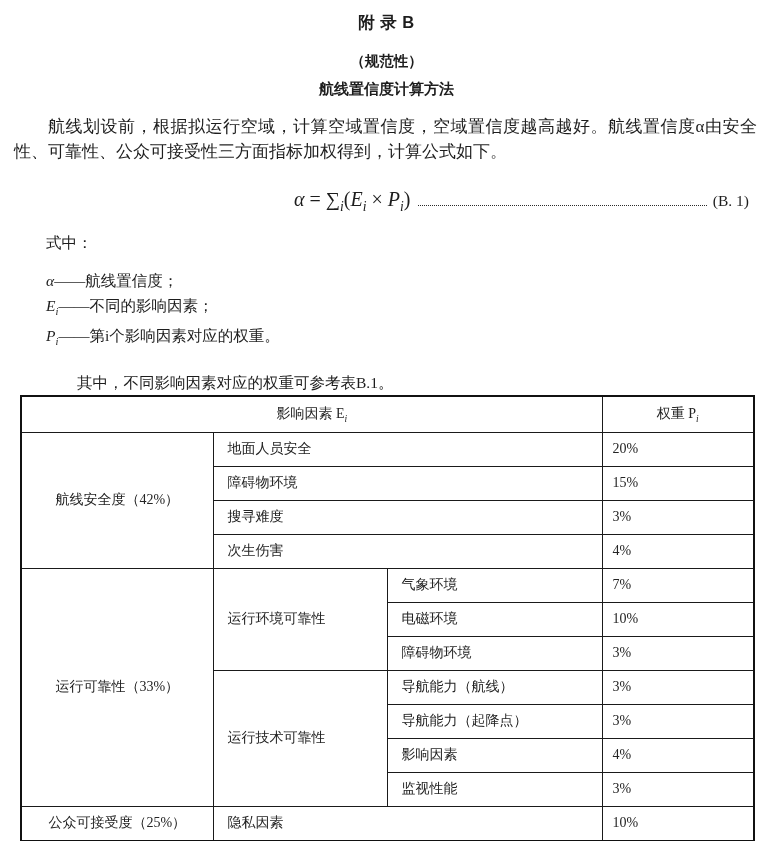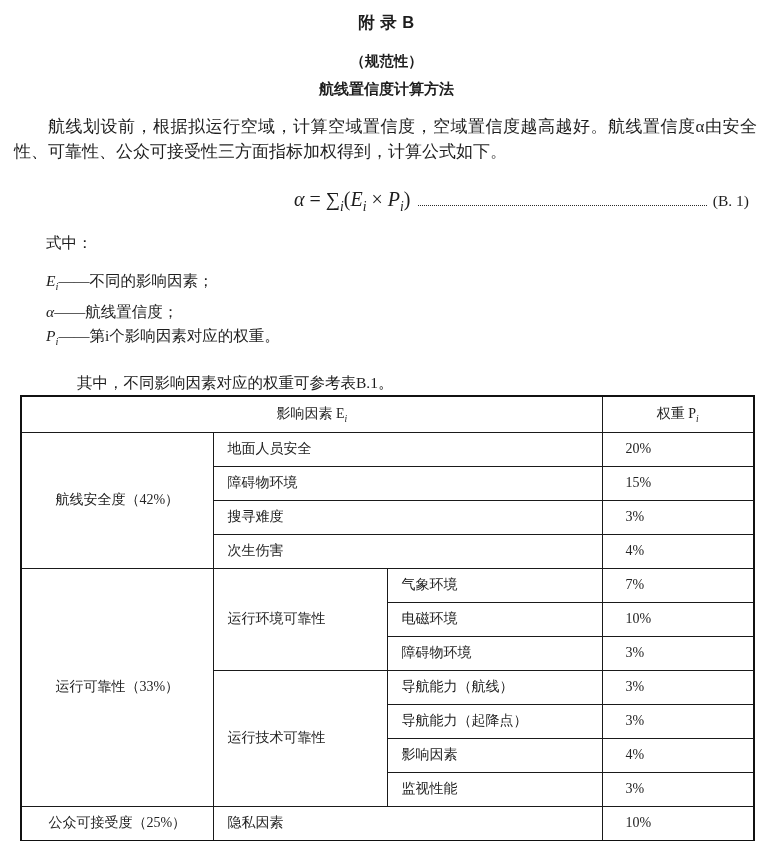--- a/index.html
+++ b/index.html
@@ -124,21 +124,21 @@
     margin: 0 20px 0 20px;
   }
   table.weights {
     border-collapse: collapse;
     width: 733px;
     table-layout: fixed;
     font-size: 14px;
   }
   table.weights td {
     border: 1px solid #1a1a1a;
-    padding: 0 23px;
+    padding: 0 10px;
     height: 33px;
     vertical-align: middle;
     color: #242424;
   }
   table.weights td.hdr {
     text-align: center;
     height: 35px;
   }
   table.weights td.grp {
     text-align: center;
@@ -183,24 +183,24 @@
       <span class="nonital">∑</span><sub>i</sub><span class="nonital">(</span><span>E</span><sub>i</sub><span class="nonital"> × </span><span>P</span><sub>i</sub><span class="nonital">)</span>
     </div>
     <div class="formula-leader"></div>
     <div class="formula-num">(B. 1)</div>
   </div>
 
   <p class="para-noindent">式中：</p>
 
   <div class="deflist">
     <div class="defline">
+      <span class="defsym">α</span><span>——航线置信度；</span>
+    </div>
+    <div class="defline">
       <span class="defsym">E</span><sub>i</sub><span>——不同的影响因素；</span>
-    </div>
-    <div class="defline">
-      <span class="defsym">α</span><span>——航线置信度；</span>
     </div>
     <div class="defline">
       <span class="defsym">P</span><sub>i</sub><span>——第i个影响因素对应的权重。</span>
     </div>
   </div>
 
   <p class="para-indent1">其中，不同影响因素对应的权重可参考表B.1。</p>
 
 
   <div class="tbl-wrap">

